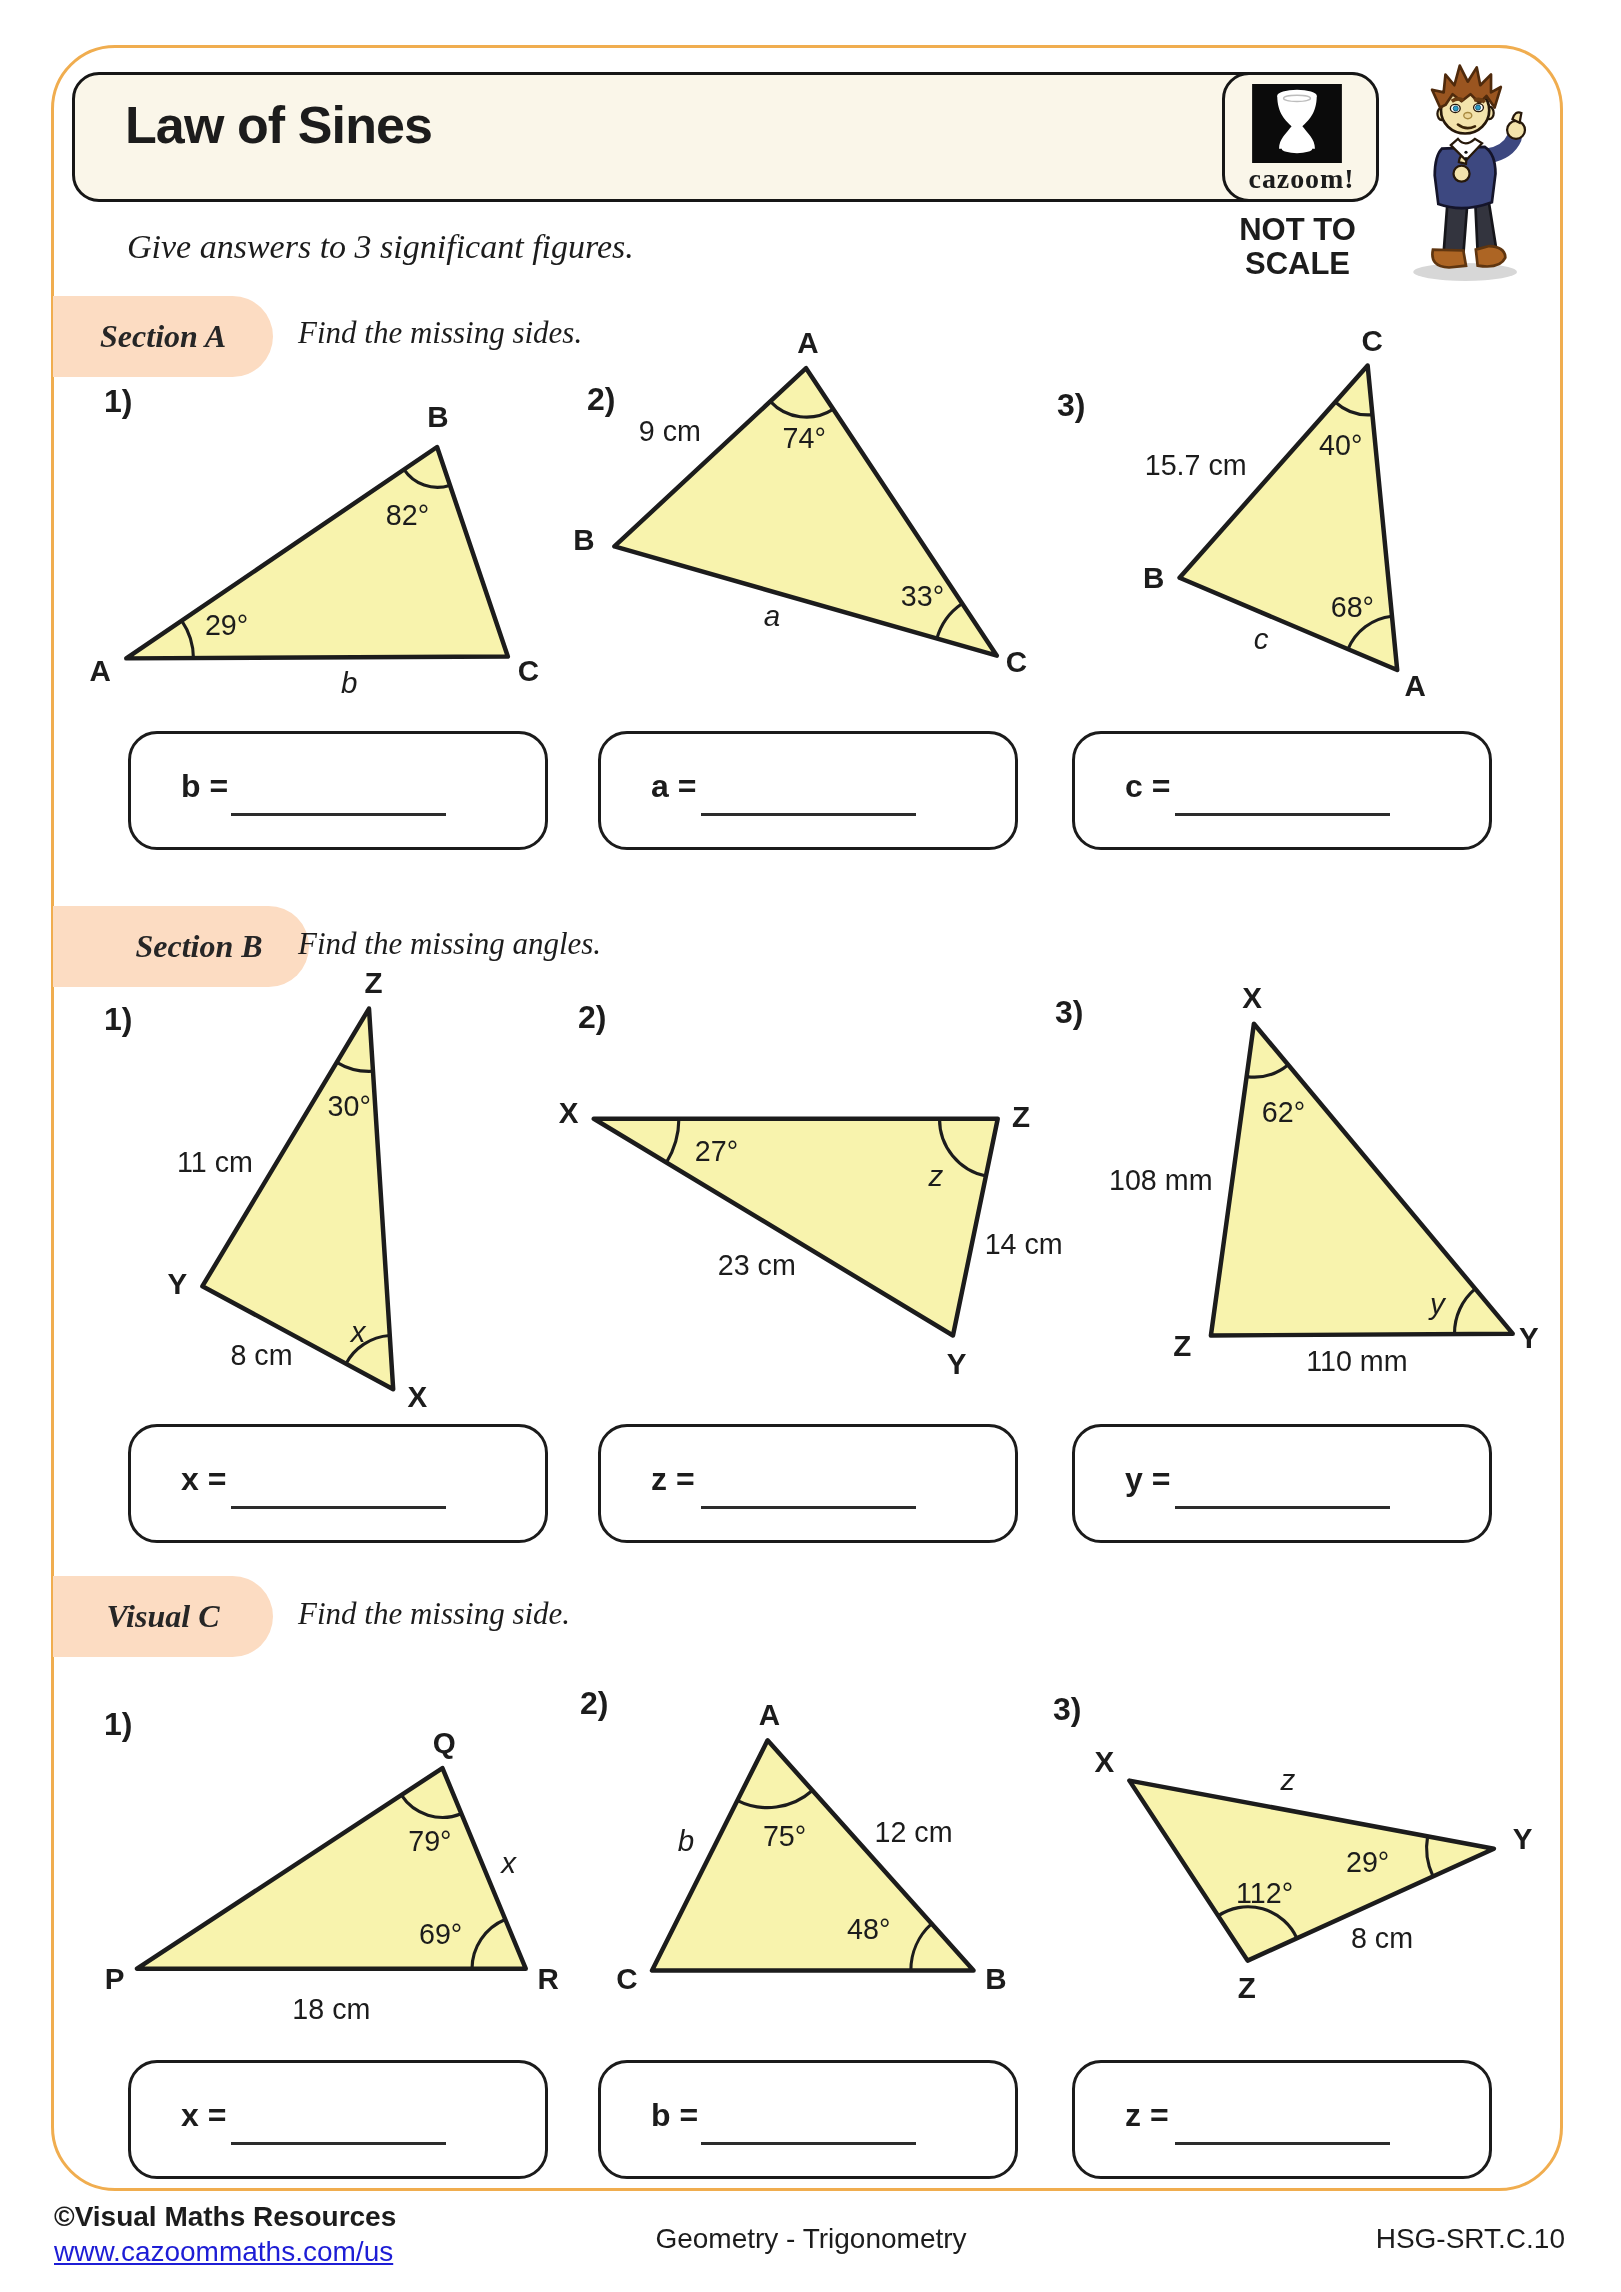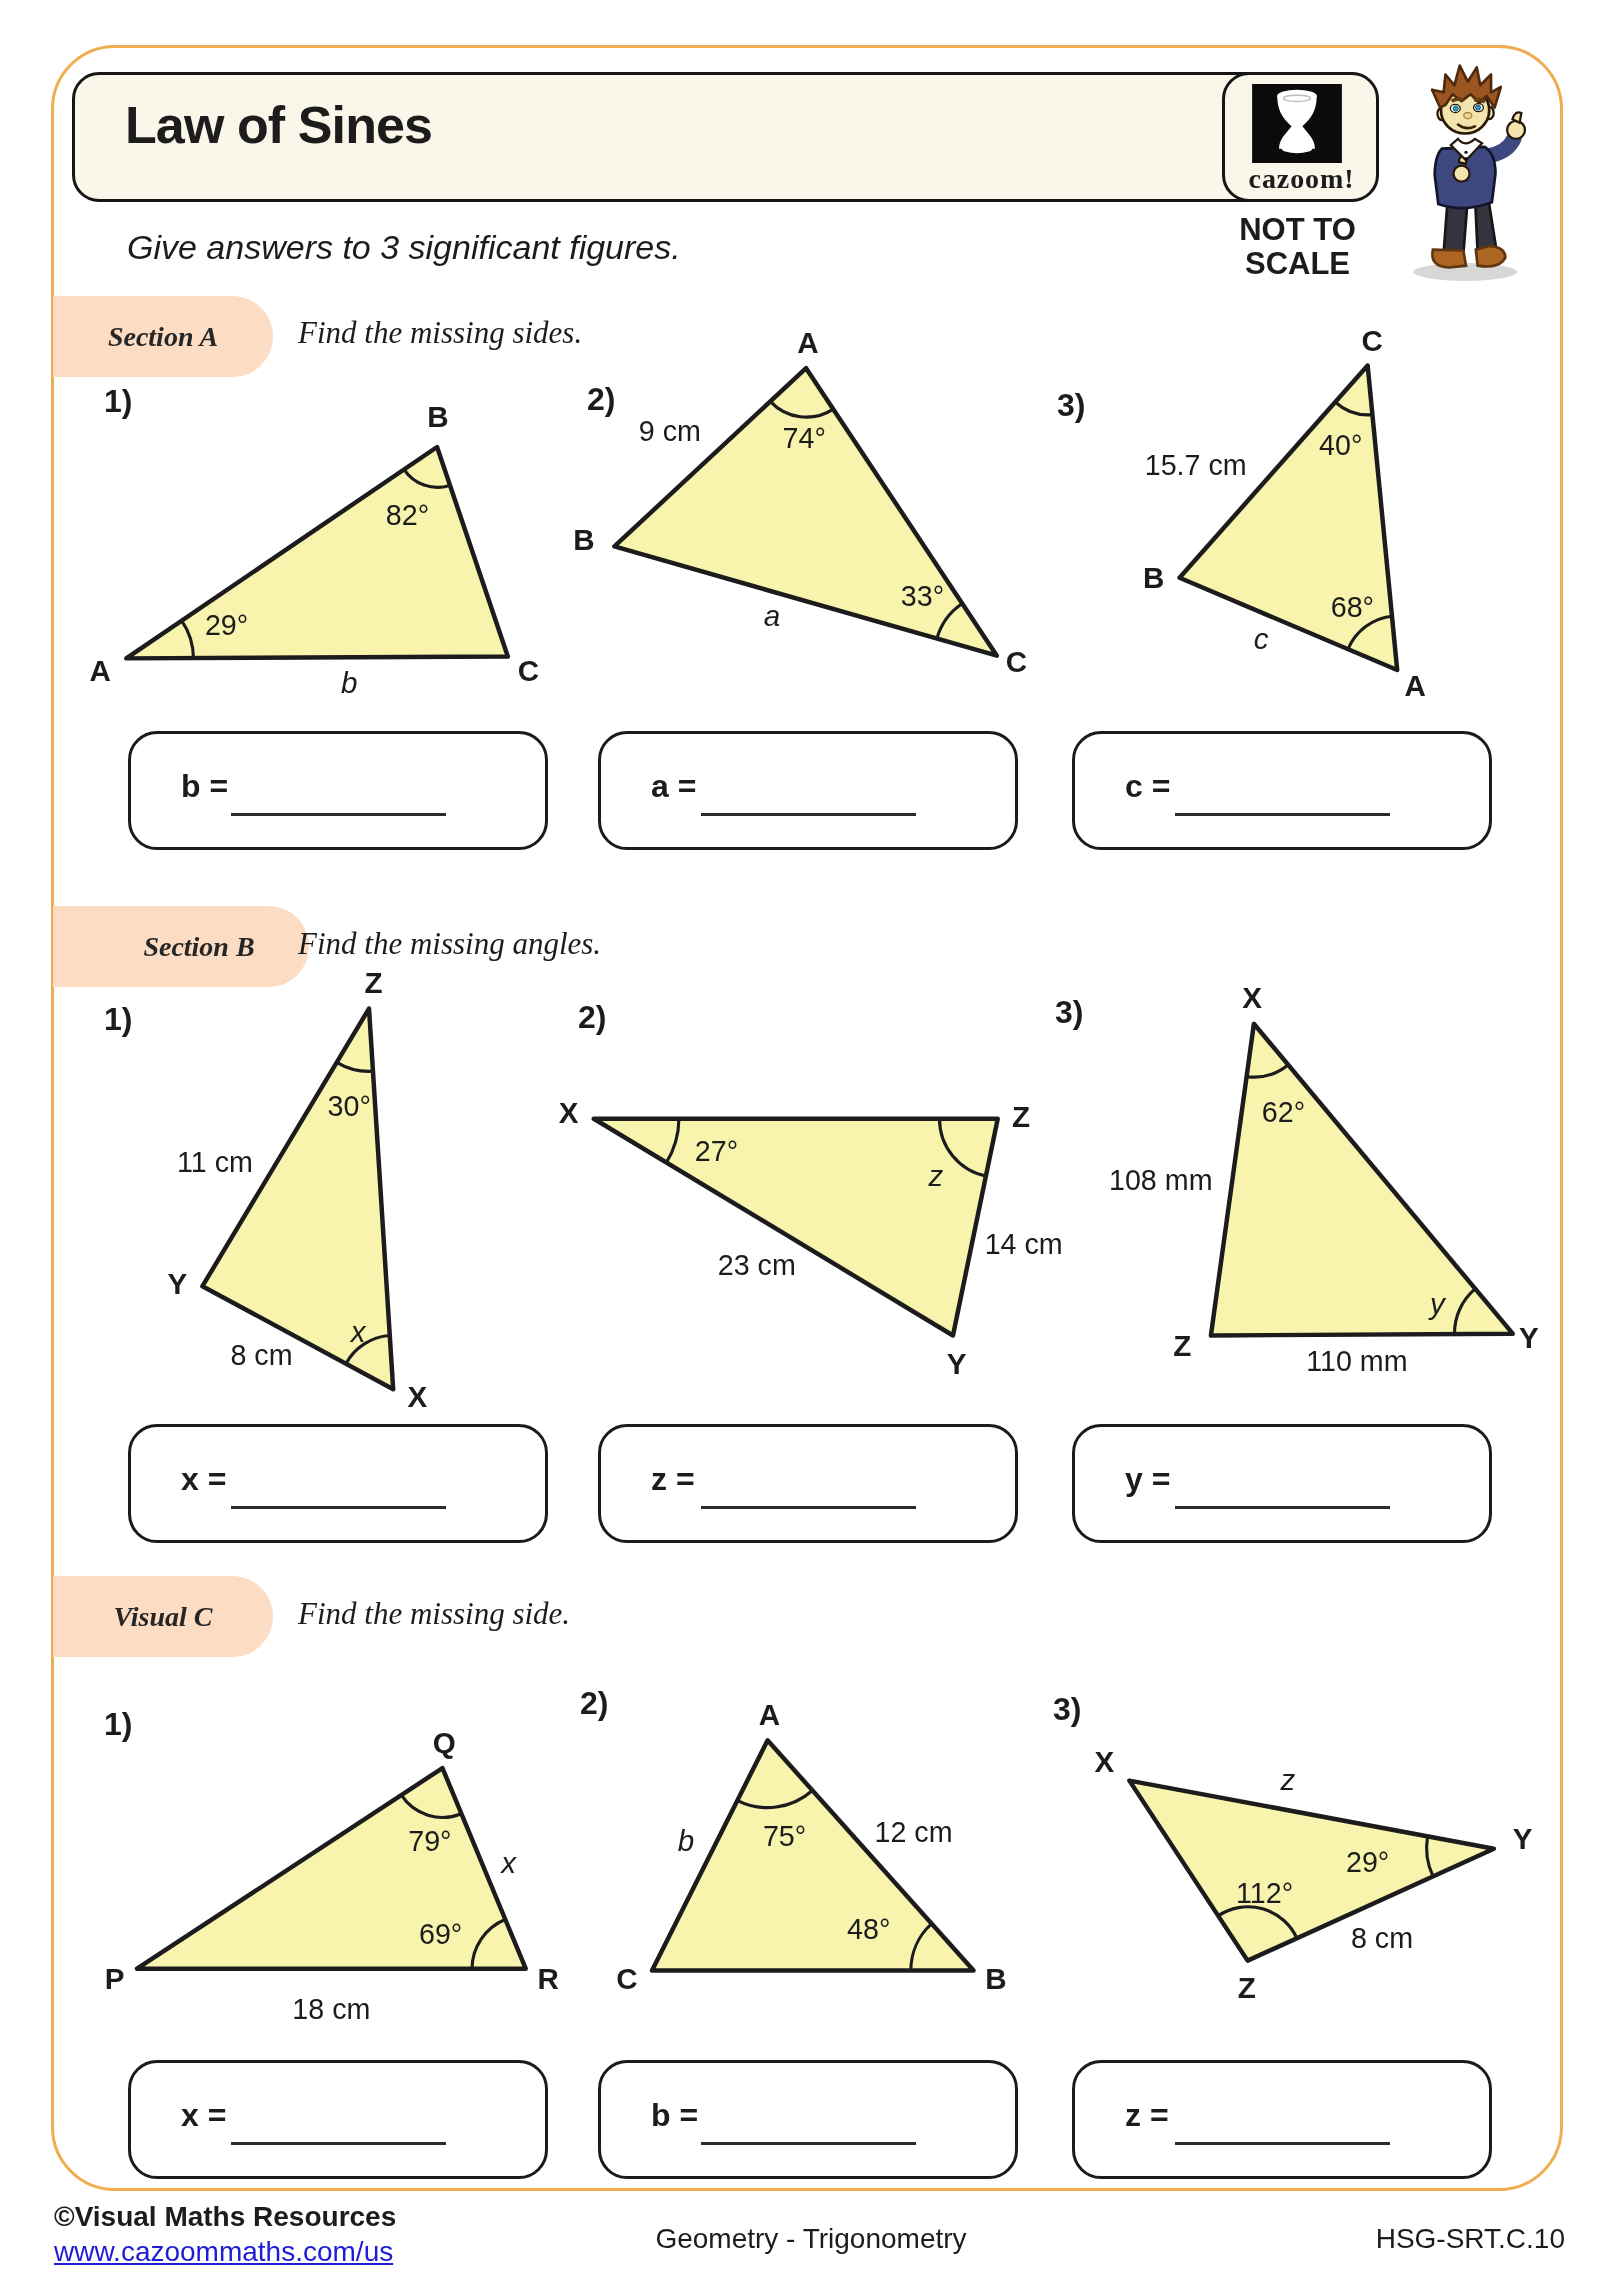--- a/index.html
+++ b/index.html
@@ -30,29 +30,29 @@
   #logo-text{
     left:1222px;top:163px;width:159px;text-align:center;
     font-family:"Liberation Serif",serif;font-weight:bold;font-size:28px;letter-spacing:0.9px;
   }
   #not-to-scale{
     left:1191px;top:213px;width:213px;text-align:center;
     font-weight:bold;font-size:31px;line-height:34px;white-space:pre-line;
   }
   #mascot{left:1399px;top:59px;z-index:3;}
   #instruction{
-    left:127px;top:228px;font-family:Liberation Sans, sans-serif;
+    left:127px;top:228px;font-family:Liberation Serif, serif;
     font-style:italic;font-size:34px;
   }
   
   .pill{
     left:53px;width:220px;height:81px;background:var(--c-pill,#fcdcc2);
     border-radius:0 41px 41px 0;display:flex;align-items:center;justify-content:center;
     font-family:"Liberation Serif",serif;font-weight:bold;font-style:italic;
-    font-size:28px;color:#262626;
+    font-size:32px;color:#262626;
   }
   .task{
     left:298px;font-family:"Liberation Serif",serif;font-style:italic;font-size:31px;
   }
   .pnum{font-weight:bold;font-size:32px;}
   
   .ansbox{
     width:414px;height:113px;border:3.6px solid #1b1b1b;border-radius:29px;background:#fff;
   }
   .anslabel{position:absolute;left:50px;top:34px;font-weight:bold;font-size:32px;}

